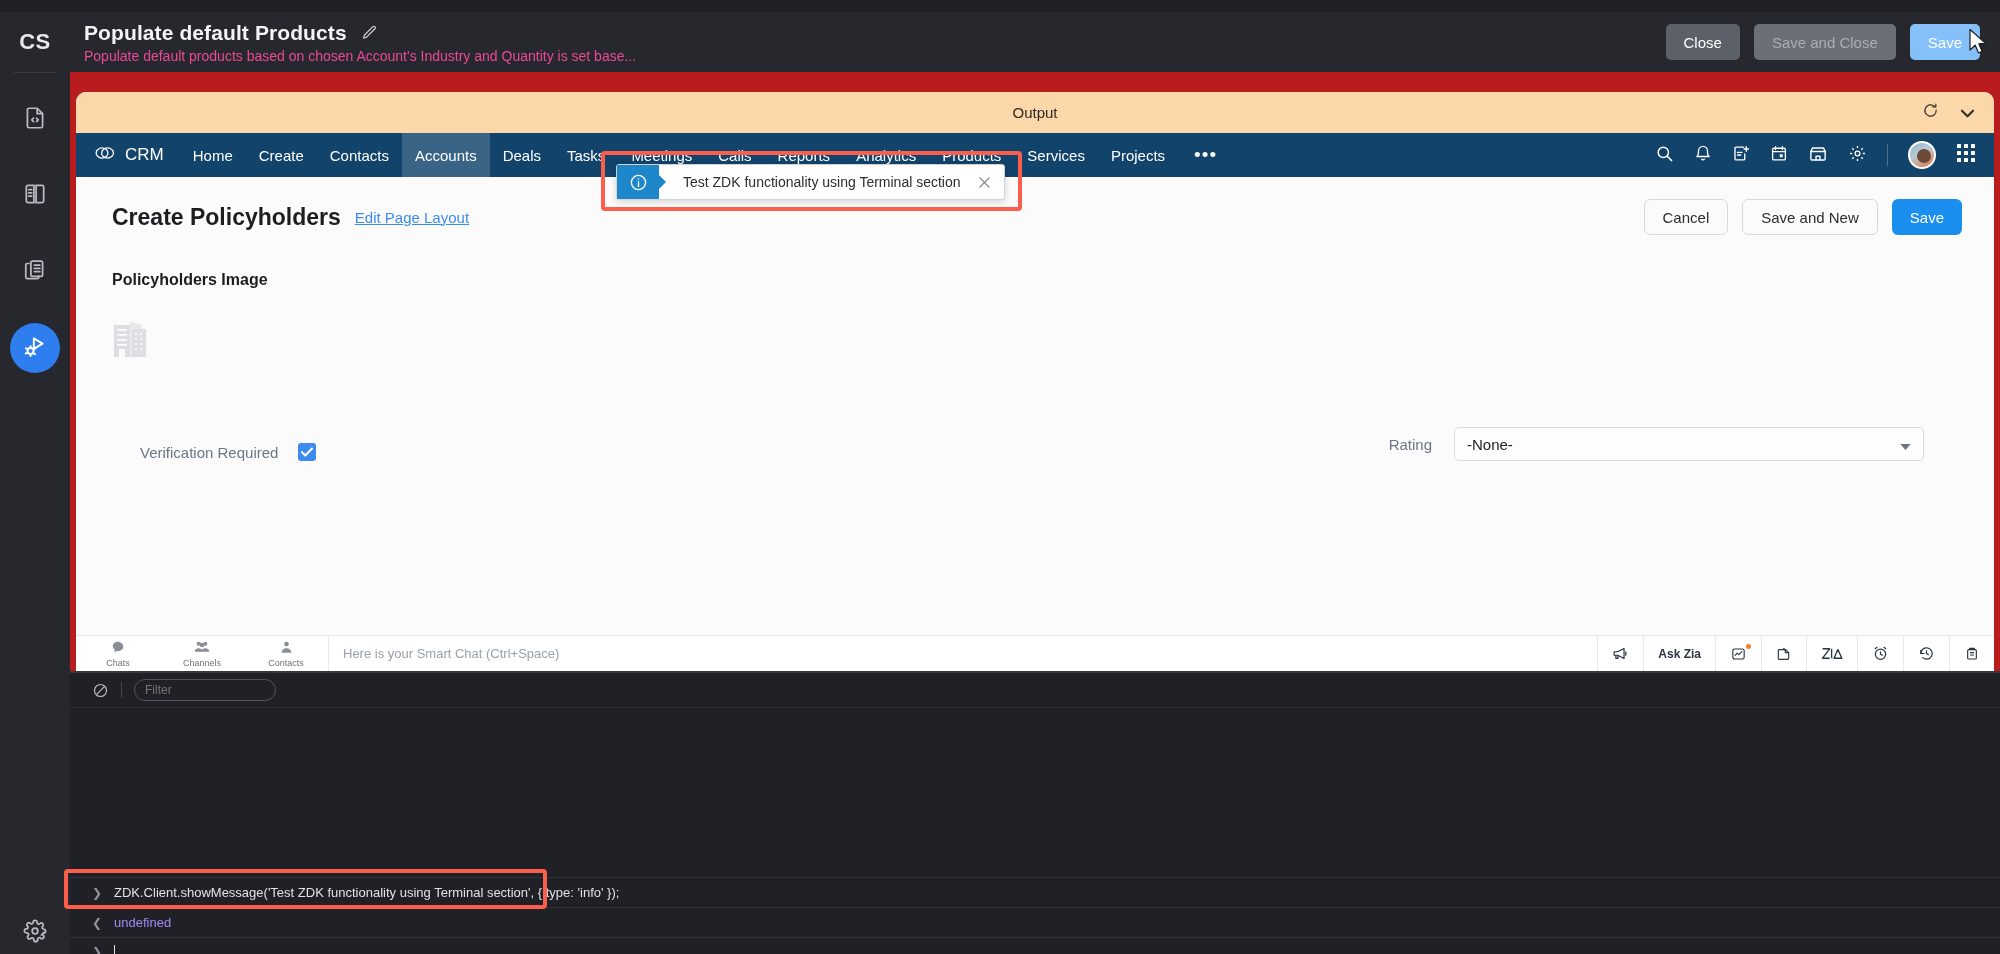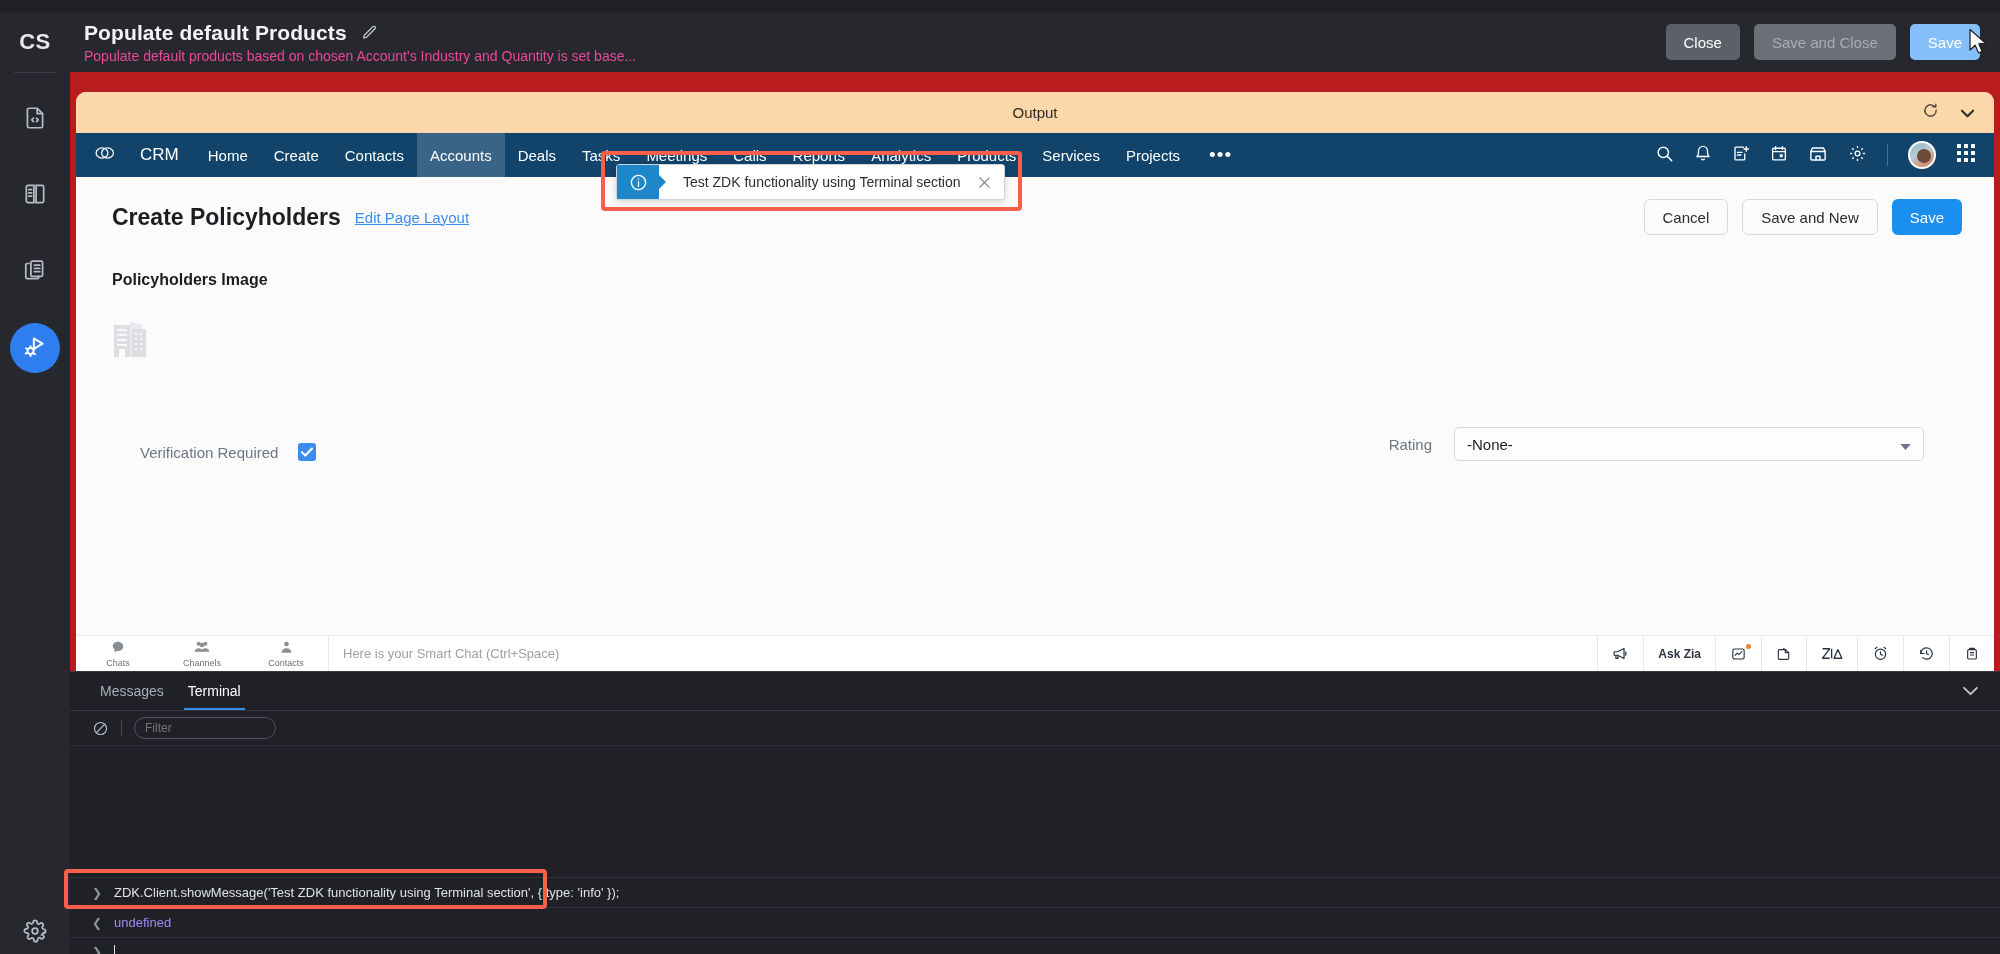--- a/index.html
+++ b/index.html
@@ -69,21 +69,21 @@
     flex: 0 0 41px;
   }
   .output-head-title { font-size: 15px; color: #2f2b24; }
   .output-head-icons { position: absolute; right: 20px; top: 0; height: 41px; display: flex; align-items: center; gap: 22px; color: #33302a; }
 
   
   .crm-nav {
     height: 44px; background: #12436b; display: flex; align-items: stretch;
     color: #ffffff; flex: 0 0 44px;
   }
-  .crm-brand { display: flex; align-items: center; gap: 24px; padding: 0 16px 0 18px; font-size: 17px; }
+  .crm-brand { display: flex; align-items: center; gap: 9px; padding: 0 16px 0 18px; font-size: 17px; }
   .crm-item { display: flex; align-items: center; padding: 0 13px; font-size: 15px; cursor: pointer; white-space: nowrap; }
   .crm-item.active { background: #3a6485; }
   .crm-more { display: flex; align-items: center; padding: 0 16px; font-size: 19px; letter-spacing: 1px; cursor: pointer; }
   .crm-nav-right { margin-left: auto; display: flex; align-items: center; gap: 20px; padding-right: 18px; }
   .crm-divider { width: 1px; height: 22px; background: #51708d; }
   .avatar {
     width: 28px; height: 28px; border-radius: 50%; overflow: hidden;
     background: linear-gradient(150deg,#8fb3c9 0%,#b9cbd6 42%,#e2753f 100%);
     border: 2px solid #ffffff; position: relative; flex: 0 0 28px;
   }
@@ -543,29 +543,20 @@
                   </svg>
               </div>
             </div>
           </div>
 
         </div>
       </div>
     </div>
 
     <div class="terminal">
-      <div class="term-tabs">
-        <div class="term-tab">Messages</div>
-        <div class="term-tab active">Terminal</div>
-        <div class="term-collapse">
-          <svg width="15" height="10" viewBox="0 0 14 9">
-              <path d="M1 1.5 7 7.5l6-6" fill="none" stroke="currentColor" stroke-width="1.7" stroke-linecap="round" stroke-linejoin="round"></path>
-            </svg>
-        </div>
-      </div>
       <div class="term-toolbar">
         <span class="term-clear">
           <svg width="17" height="17" viewBox="0 0 24 24" fill="none" stroke="currentColor" stroke-width="1.7">
               <circle cx="12" cy="12" r="8.5"></circle>
               <path d="M6.2 17.8 17.8 6.2"></path>
             </svg>
         </span>
         <span class="term-vsep"></span>
         <input class="term-filter" placeholder="Filter" style="">
       </div>

